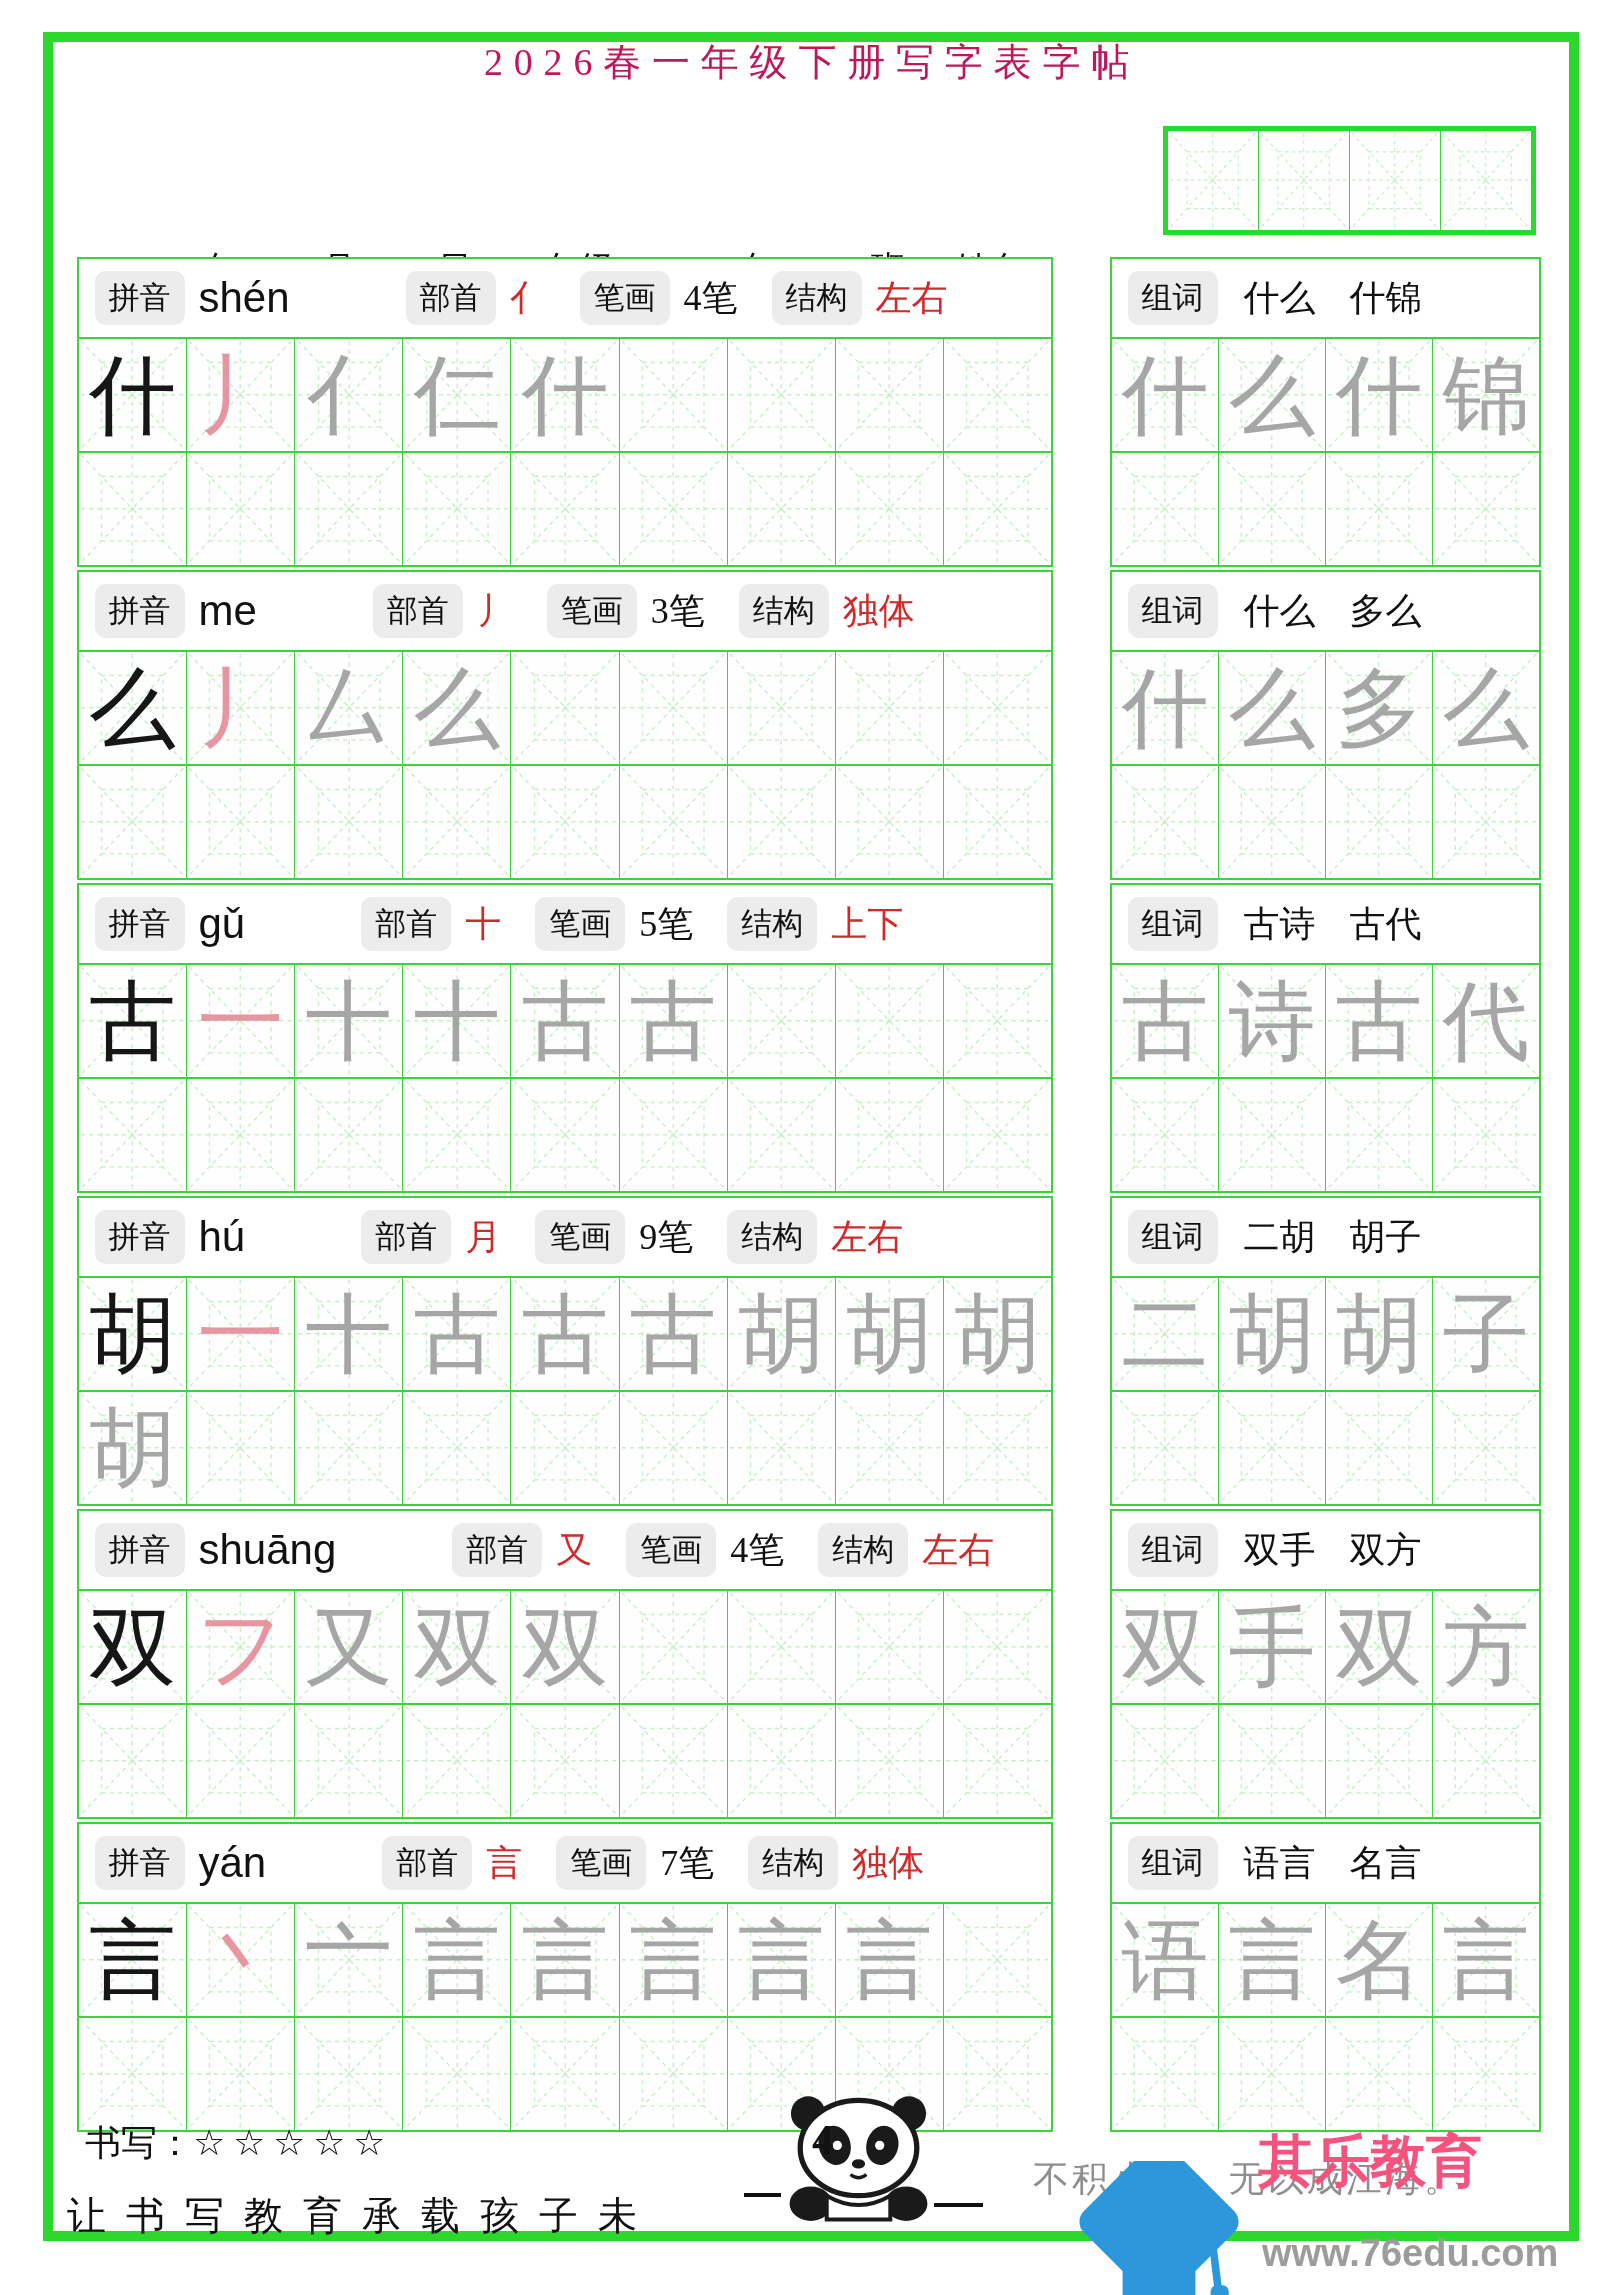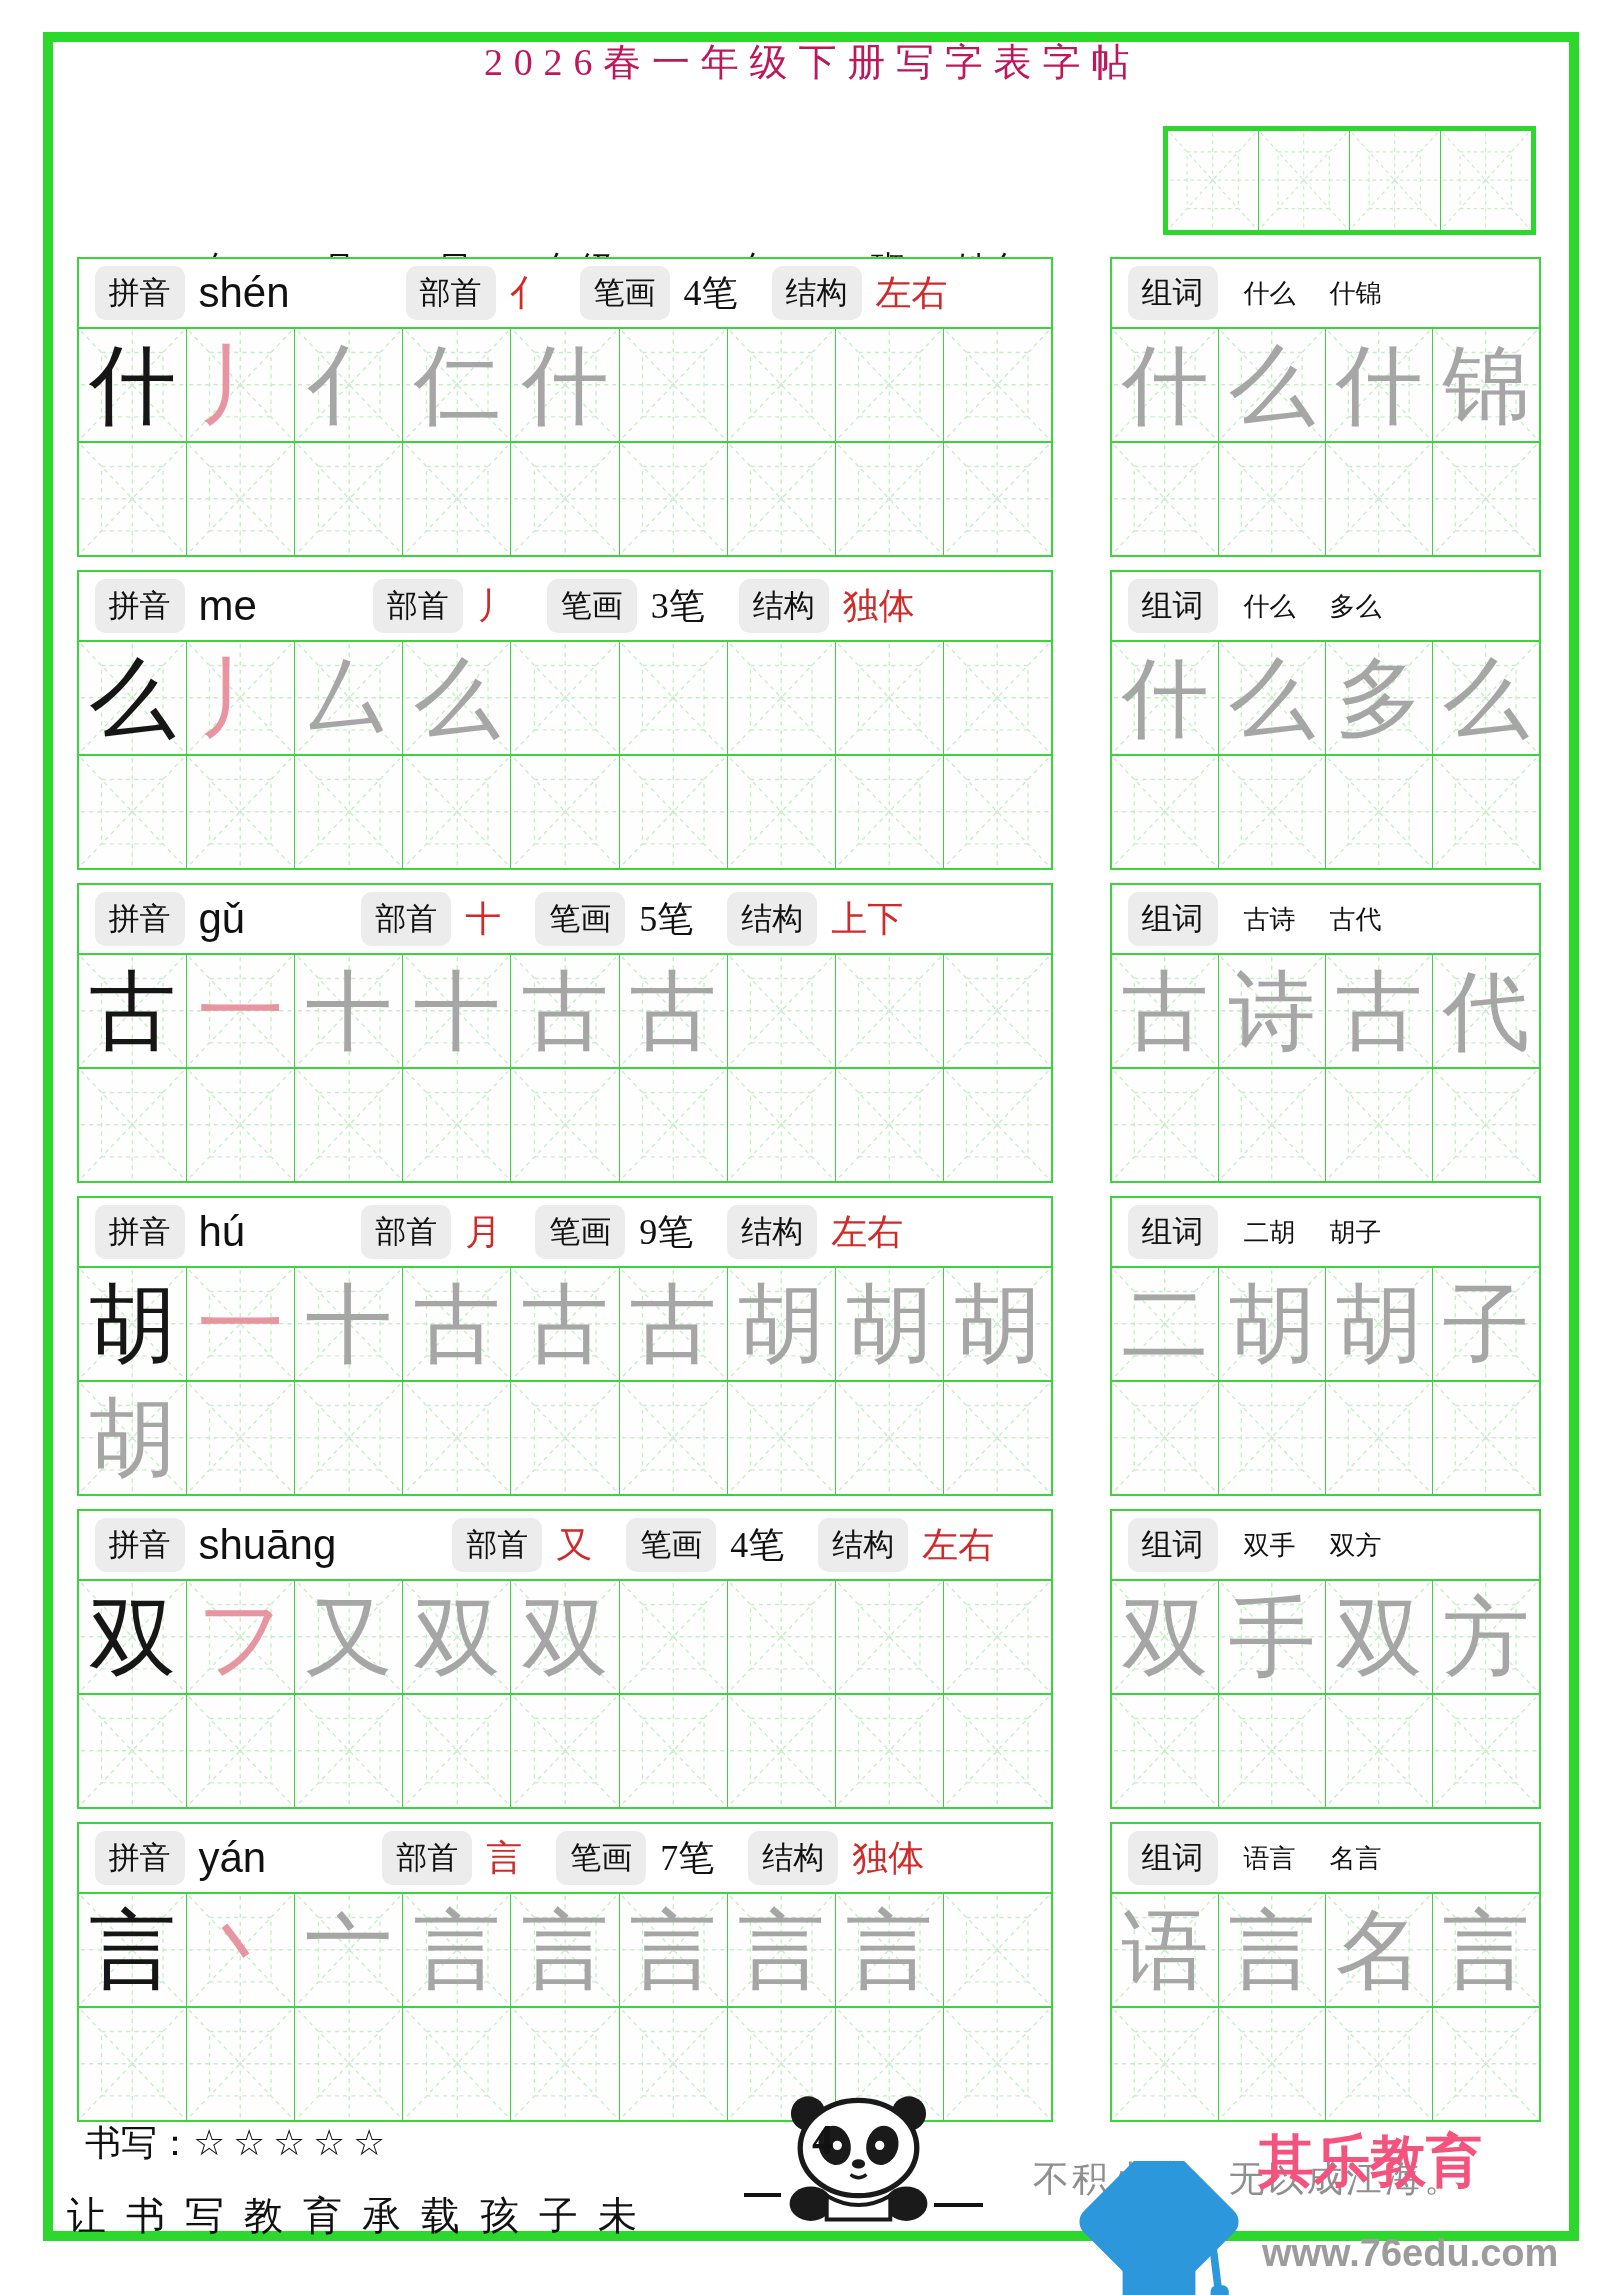--- a/index.html
+++ b/index.html
@@ -26,33 +26,33 @@
   .blank{display:inline-block;border-bottom:2.3px solid #222;height:34px;}
   .w150{width:116px}.w95{width:73px}.w110{width:85px}
   .ilbl{margin:0 4.6px;}
   .gap90{margin-left:70px}.gap60{margin-left:46px}
   
   .name-grid{position:absolute;left:1163px;top:126px;display:flex;
              border:5.4px solid var(--green1);background:#fff;}
   .name-grid .cell{width:90px;height:99px;flex:none;}
   
   .box{position:absolute;border:2.3px solid var(--green2);background:#fff;box-sizing:border-box;}
-  .box-header{height:68px;display:flex;align-items:center;padding-left:15.5px;}
+  .box-header{height:78px;display:flex;align-items:center;padding-left:15.5px;}
   .row{display:flex;height:112px;border-top:2.3px solid var(--green2);}
   .cell{position:relative;flex:1;border-left:1.5px solid var(--green2);overflow:hidden;background:#fefefe;}
   .cell:first-child{border-left:none;}
   .cell svg{position:absolute;left:2.3px;top:2.3px;width:calc(100% - 4.6px);height:calc(100% - 4.6px);}
   .glyph{position:absolute;inset:0;display:flex;align-items:center;justify-content:center;
          font-size:87px;line-height:1;font-family:"Liberation Serif",serif;}
   .ink{color:var(--ink);} .pink{color:var(--pink);} .gray{color:var(--gray);}
   .pill{background:#ececec;border-radius:10.8px;padding:6.2px 14px;font-size:31px;color:#111;white-space:nowrap;}
   .val{font-size:36px;margin:0 34px 0 14px;color:#111;white-space:nowrap;}
   .val.pinyin{font-family:"Liberation Sans",sans-serif;font-size:42px;margin-right:116px;}
   .val.red{color:var(--red);}
-  .word{font-size:26px;color:#111;margin-left:26px;}
+  .word{font-size:36px;color:#111;margin-left:26px;}
   .word+.word{margin-left:34px;}
   
   .writing-line{position:absolute;left:85px;top:2119px;font-size:36px;color:#111;}
   .stars{letter-spacing:7.7px;font-family:"DejaVu Sans",sans-serif;font-size:36px;}
   .slogan{position:absolute;left:67px;top:2189px;font-size:39px;letter-spacing:20px;color:#111;}
   .page-dash{position:absolute;height:3.9px;background:#111;z-index:4;}
   .dash-l{left:744px;top:2193px;width:37px;}
   .dash-r{left:934px;top:2203px;width:49px;}
   .page-num{position:absolute;left:812px;top:2115px;font-size:43px;font-weight:bold;color:#111;z-index:6;}
   .panda{position:absolute;left:779px;top:2095px;width:159px;height:133px;z-index:5;}

